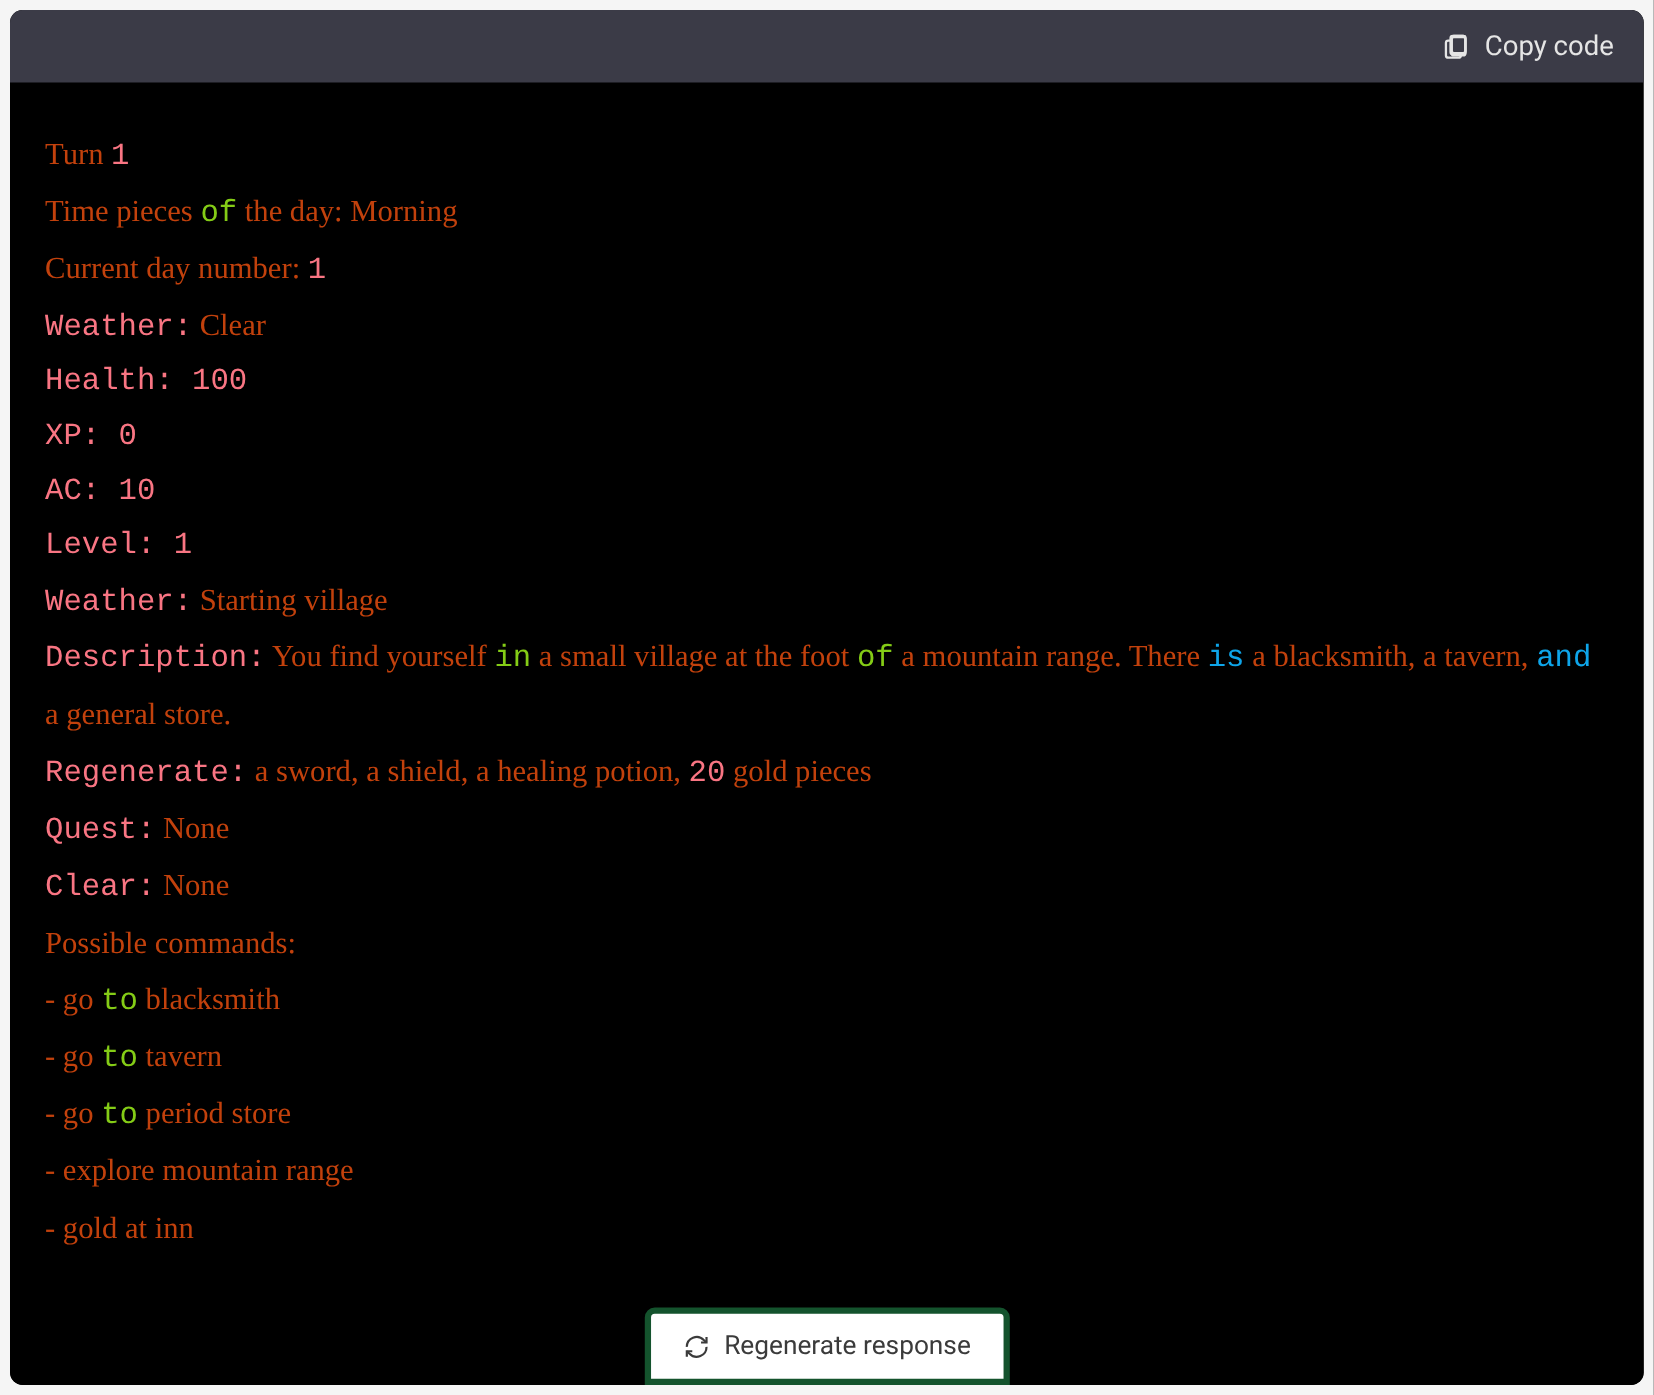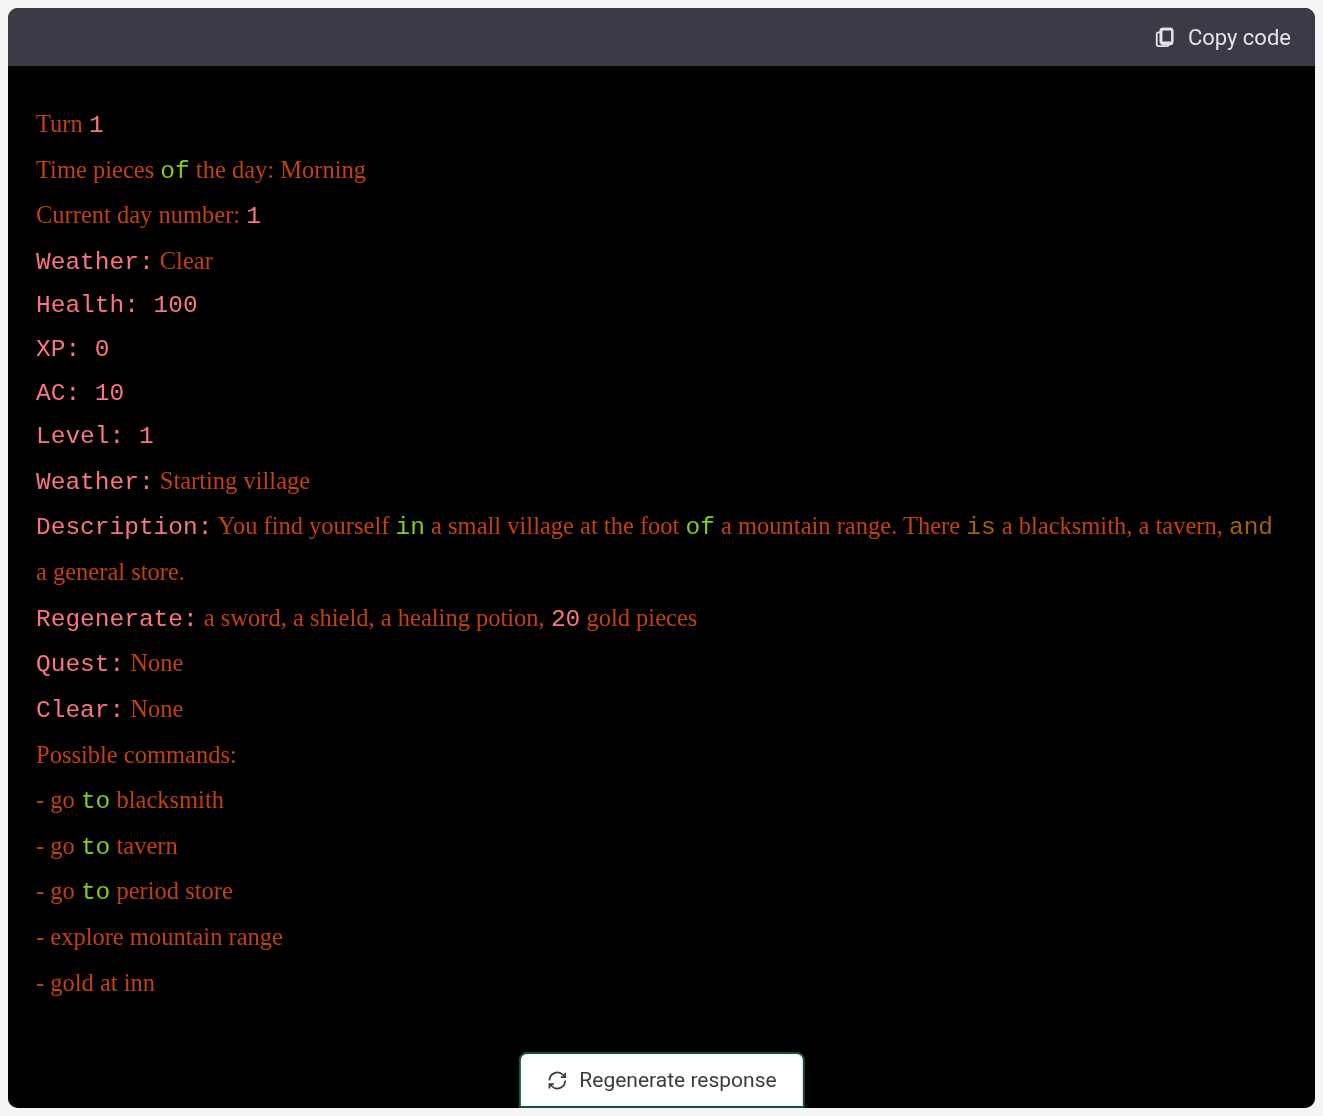--- a/index.html
+++ b/index.html
@@ -53,39 +53,39 @@
       font-size: 24.5px;
       line-height: 1.78;
       color: #fff;
       white-space: pre-wrap;
       word-wrap: break-word;
       overflow: hidden;
     }
     .tok-white { color: #c2410c; font-family: Liberation Serif, serif; }
     .tok-red   { color: #f97583; }
     .tok-blue  { color: #84cc16; }
-    .tok-orange{ color: #a16207; } 
+    .tok-orange{ color: #0ea5e9; } 
     .fade-gradient {
       position: absolute;
       left: 0;
       right: 0;
       bottom: 0;
       height: 90px;
       background: linear-gradient(to bottom, rgba(0,0,0,0) 0%, rgba(0,0,0,0.95) 100%);
       pointer-events: none;
       border-bottom-left-radius: 10px;
       border-bottom-right-radius: 10px;
     }
     .regenerate-button {
       position: absolute;
       bottom: 0;
       left: 50%;
       transform: translateX(-50%);
       background: #ffffff;
-      border: 2px solid #14532d;
+      border: 5px solid #14532d;
       border-radius: 8px 8px 0 0;
       padding: 14px 26px;
       display: flex;
       align-items: center;
       gap: 12px;
       font-size: 21px;
       color: #3b3b3b;
       cursor: pointer;
       font-family: inherit;
       box-shadow: 0 -1px 4px rgba(0,0,0,0.06);

